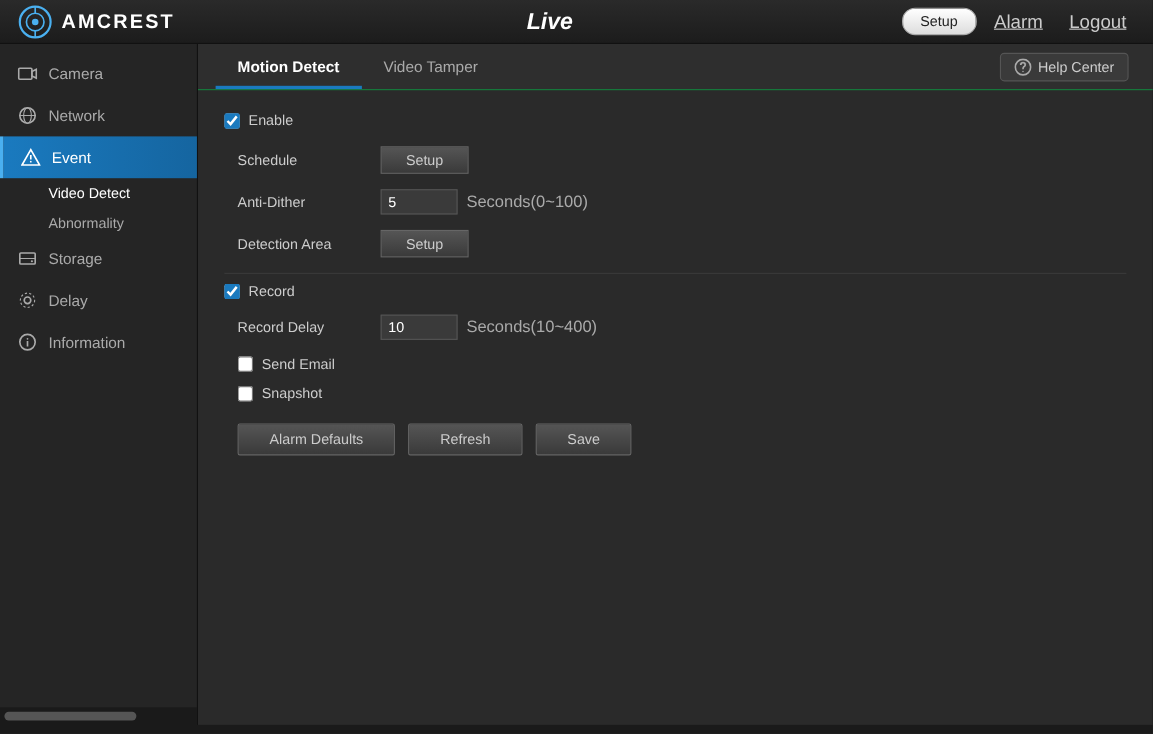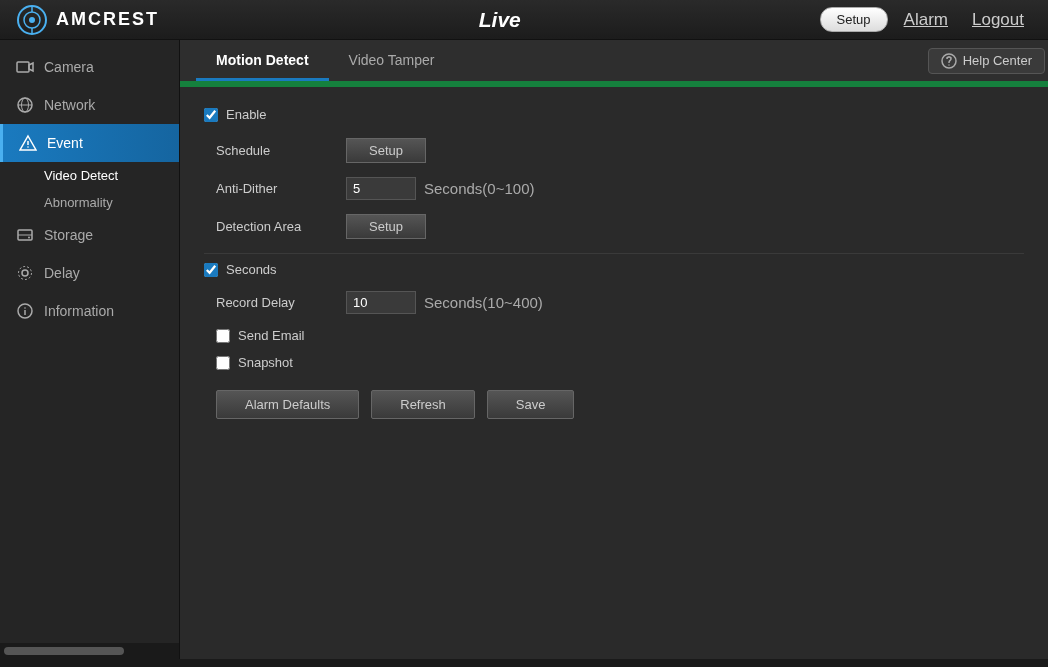--- a/index.html
+++ b/index.html
@@ -126,38 +126,38 @@
       display: flex;
       flex-direction: column;
     }
 
     
     .tabs-bar {
       background: #2e2e2e;
       display: flex;
       align-items: flex-end;
       padding: 0 16px;
-      border-bottom: 6px solid #15803d;
+      border-bottom: 1px solid #15803d;
       position: relative;
     }
     .tab {
       padding: 12px 20px 10px;
       cursor: pointer;
       color: #aaa;
       font-size: 14px;
       border-bottom: 3px solid transparent;
     }
     .tab.active {
       color: #fff;
       border-bottom: 3px solid #1a7abf;
       font-weight: bold;
     }
     .help-center-btn {
       position: absolute;
-      right: 3px;
+      right: 22px;
       top: 50%;
       transform: translateY(-50%);
       display: flex;
       align-items: center;
       gap: 6px;
       background: #3a3a3a;
       border: 1px solid #555;
       border-radius: 4px;
       padding: 4px 12px;
       cursor: pointer;
@@ -407,21 +407,21 @@
 
       <div class="form-row">
         <span class="form-label">Detection Area</span>
         <button class="setup-btn">Setup</button>
       </div>
 
       <hr class="section-divider">
 
       <div class="record-row">
         <input type="checkbox" id="record-cb" checked="" style="">
-        <label for="record-cb" class="record-label">Seconds</label>
+        <label for="record-cb" class="record-label">Record</label>
       </div>
 
       <div class="form-row">
         <span class="form-label">Record Delay</span>
         <input type="text" class="form-input" value="10" style="">
         <span class="form-hint">Seconds(10~400)</span>
       </div>
 
       <div class="checkbox-row">
         <input type="checkbox" id="email-cb" style="">

